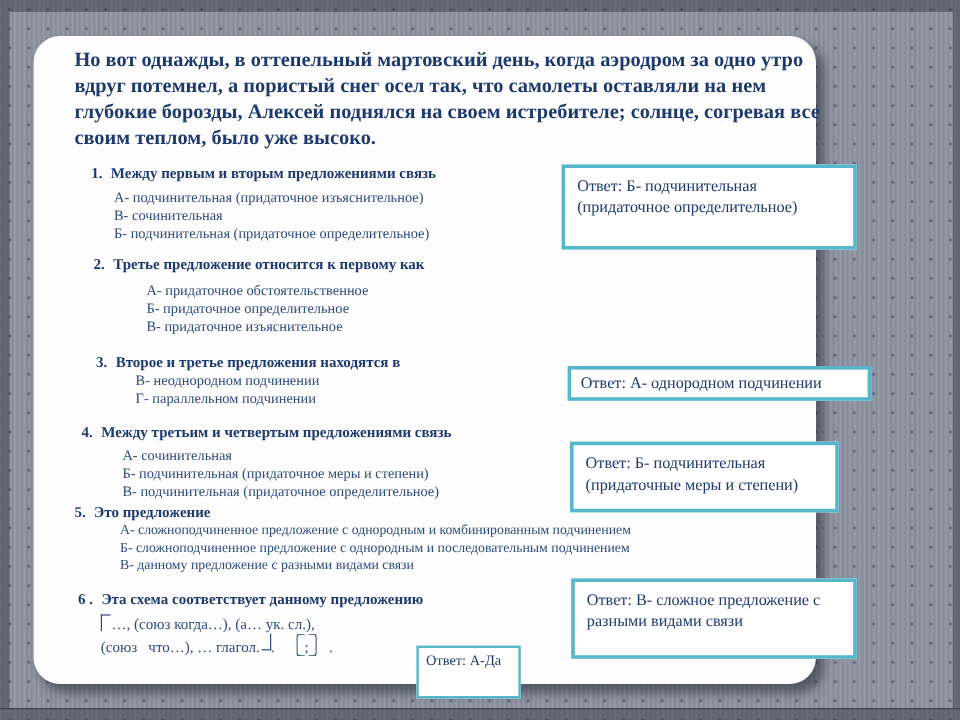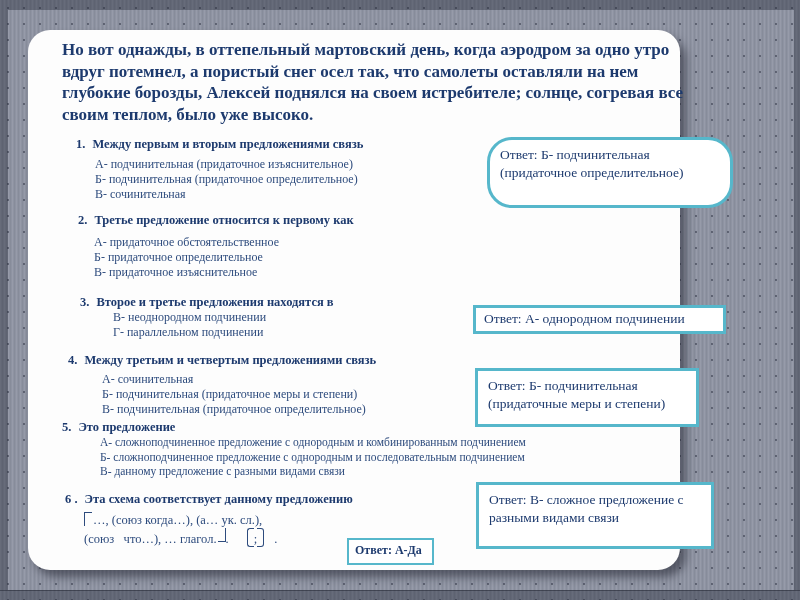--- a/index.html
+++ b/index.html
@@ -26,65 +26,65 @@
     position:absolute; left:34px; top:9px; width:640px; margin:0;
     font-weight:bold; font-size:17px; line-height:21.5px; color:#1d3a6e;
   }
   .questions{position:absolute; left:34px; top:104px; width:672px; color:#2d4b7d;}
   .qh{font-weight:bold; font-size:12.5px; line-height:16px; color:#1d3a6e;}
   .qh .qt{margin-left:7px;}
   .opt{font-size:12px; line-height:15px; color:#2d4b7d;}
   .q1h{margin-left:14px; margin-top:2px;}
   .q1o{margin-left:33px;} .q1o-first{margin-top:5px;}
   .q2h{margin-left:16px; margin-top:10px;}
-  .q2o{margin-left:32px;} .q2o-first{margin-top:7px;}
+  .q2o{margin-left:60px;} .q2o-first{margin-top:7px;}
   .q3h{margin-left:18px; margin-top:14px;}
   .q3o{margin-left:51px;} .q3o-first{margin-top:5px;}
   .q4h{margin-left:6px;  margin-top:12px;}
   .q4o{margin-left:40px;} .q4o-first{margin-top:4px;}
   .q5h{margin-left:0; margin-top:2px;}
   .q5o{margin-left:38px; font-size:11.5px; line-height:14.5px;}
   .q6h{margin-left:3px; margin-top:12px;}
   .schema{margin-left:22px; margin-top:5px; font-size:12.5px; line-height:16px; color:#2d4b7d;}
   .s-line{white-space:pre;}
   .brk-open{display:inline-block; width:7px; height:13px; border-left:1.5px solid #2d4b7d; border-top:1.5px solid #2d4b7d; vertical-align:-2px; margin-right:1px;}
   .brk-close{display:inline-block; width:7px; height:13px; border-right:1.5px solid #2d4b7d; border-bottom:1.5px solid #2d4b7d; vertical-align:1px; margin-left:1px;}
   .sq-l{display:inline-block; width:6px; height:17px; border:1.5px solid #2d4b7d; border-right:none; border-radius:3px 0 0 3px; vertical-align:-4px; margin-left:18px;}
   .sq-r{display:inline-block; width:6px; height:17px; border:1.5px solid #2d4b7d; border-left:none; border-radius:0 3px 3px 0; vertical-align:-4px; margin-right:10px;}
   .ans{
     position:absolute; box-sizing:border-box; background:#ffffff;
     border:3px solid #56b7cb; color:#1d3a6e;
     font-size:13.5px; line-height:18px; padding:6px 10px;
   }
-  #ans1{left:487px; top:137px; width:246px; height:71px;border-radius:25px;}
+  #ans1{left:468px; top:137px; width:246px; height:71px;}
   #ans2{left:470px; top:224px; width:289px; height:47px; padding-top:9px;}
   #ans3{left:473px; top:305px; width:253px; height:29px; padding:2px 8px;}
   #ans4{left:475px; top:368px; width:224px; height:59px;}
   #ans5{left:476px; top:482px; width:238px; height:67px;}
-  #ans6{left:347px; top:538px; width:87px;  height:27px; font-size:12px; line-height:16px; padding:2px 6px; border-width:2px;font-weight:bold;}
+  #ans6{left:347px; top:538px; width:87px;  height:44px; font-size:12px; line-height:16px; padding:2px 6px; border-width:2px;}
 </style>
 </head>
 <body>
 
 <div class="stage">
   <div class="band band-top"></div>
   <div class="band band-left"></div>
   <div class="band band-right"></div>
   <div class="band band-bottom"></div>
 
   <div class="card">
     <p class="para">Но вот однажды, в оттепельный мартовский день, когда аэродром за одно утро вдруг потемнел, а пористый снег осел так, что самолеты оставляли на нем глубокие борозды, Алексей поднялся на своем истребителе; солнце, согревая все своим теплом, было уже высоко.</p>
 
     <div class="questions">
 
       <div>
         <div class="qh q1h"><span>1.</span><span class="qt">Между первым и вторым предложениями связь</span></div>
         <div class="opt q1o q1o-first">А- подчинительная (придаточное изъяснительное)</div>
+        <div class="opt q1o">В- сочинительная</div>
         <div class="opt q1o">Б- подчинительная (придаточное определительное)</div>
-        <div class="opt q1o">В- сочинительная</div>
       </div>
 
       <div>
         <div class="qh q2h"><span>2.</span><span class="qt">Третье предложение относится к первому как</span></div>
         <div class="opt q2o q2o-first">А- придаточное обстоятельственное</div>
         <div class="opt q2o">Б- придаточное определительное</div>
         <div class="opt q2o">В- придаточное изъяснительное</div>
       </div>
 
       <div>

